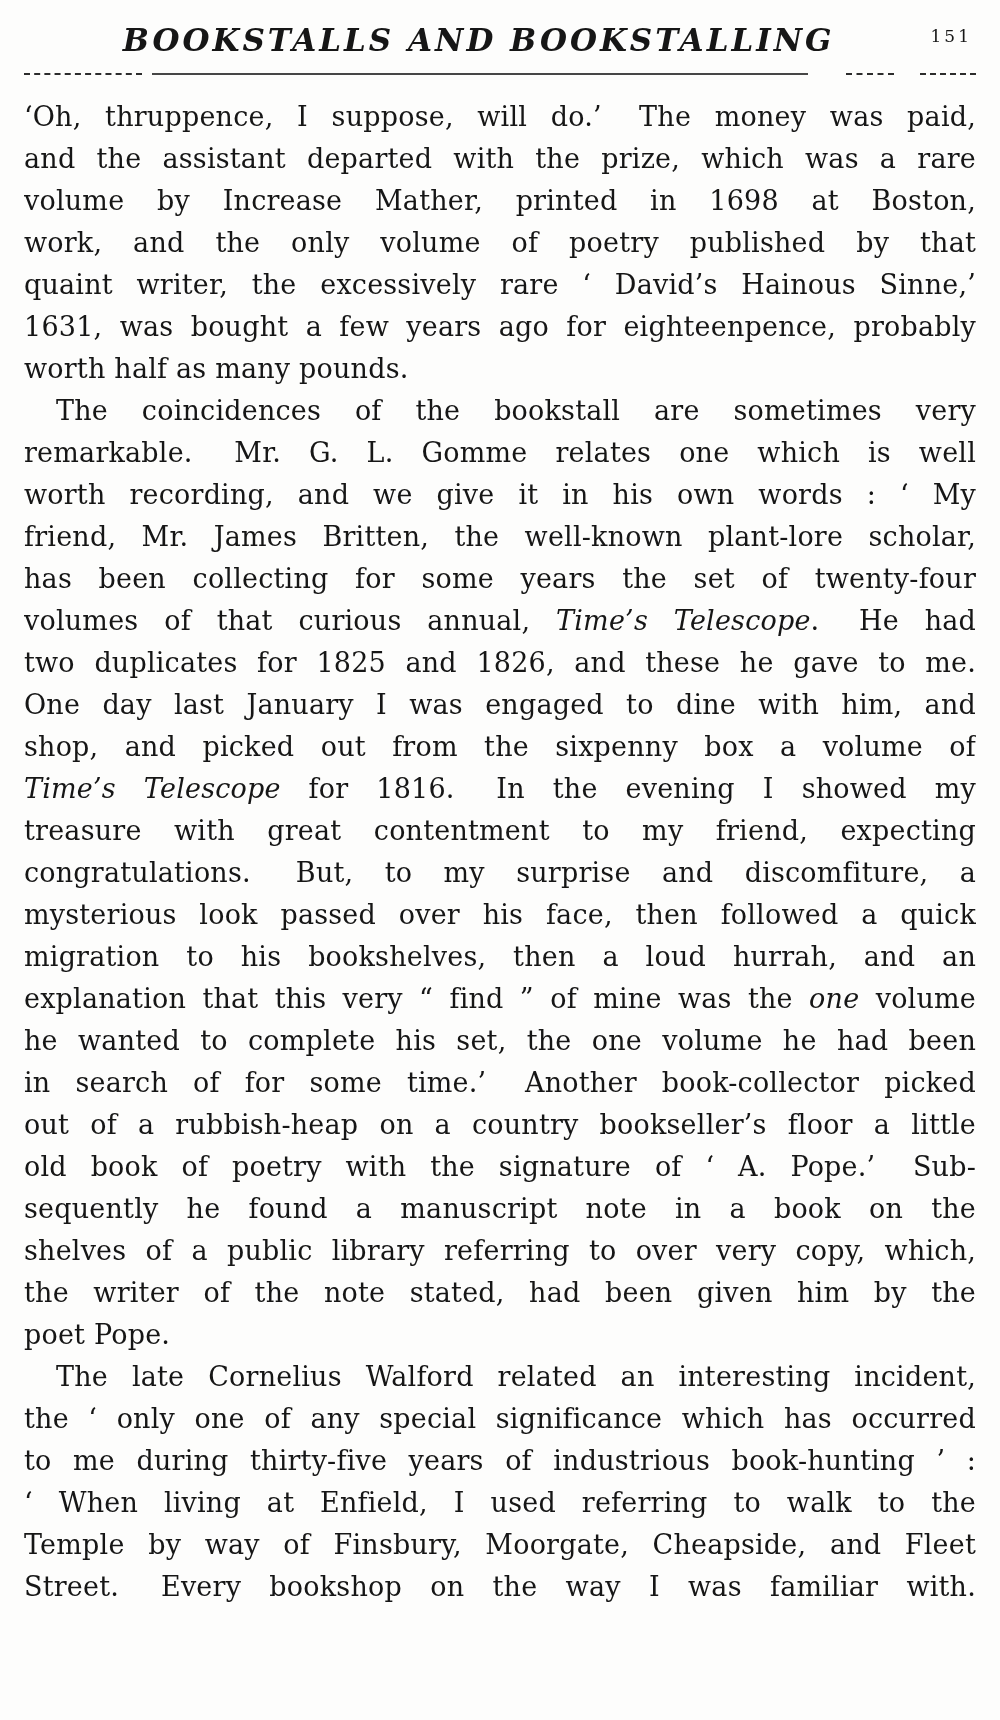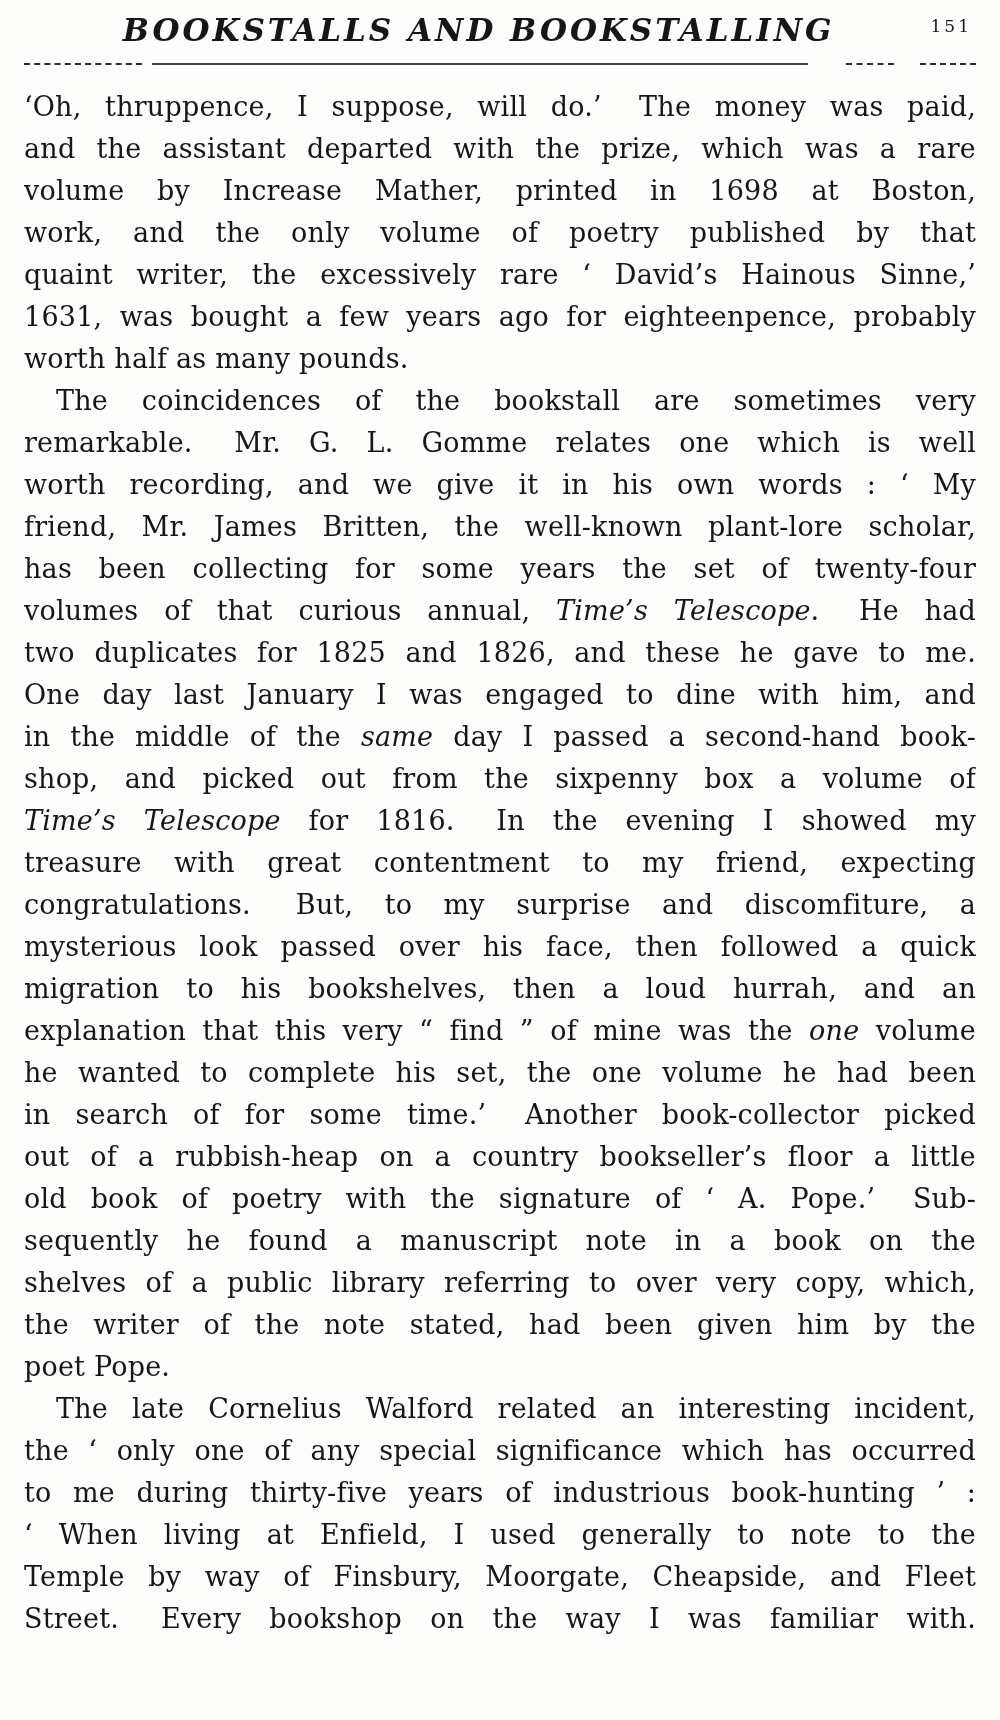--- a/index.html
+++ b/index.html
@@ -4,21 +4,21 @@
 <style>
   html,body{margin:0;padding:0;background:#e8e8e4;}
   .page{
     position:relative;
     width:1000px;height:1720px;
     box-sizing:border-box;
     margin:0 auto;
     background:#fdfdfc;
     color:#161616;
     font-family:"DejaVu Serif","Liberation Serif",serif;
-    padding:4px 24px 0 24px;
+    padding:14px 24px 0 24px;
     overflow:hidden;
   }
   .running-head{
     position:relative;
     height:50px;
   }
   .head-title{
     position:absolute;
     left:50%;top:8px;
     transform:translateX(-53%);
@@ -98,39 +98,38 @@
       </div>
       <div>
         <div class="line indent"><span>The coincidences of the bookstall are sometimes very</span></div>
         <div class="line"><span>remarkable.  Mr. G. L. Gomme relates one which is well</span></div>
         <div class="line"><span>worth recording, and we give it in his own words : ‘ My</span></div>
         <div class="line"><span>friend, Mr. James Britten, the well-known plant-lore scholar,</span></div>
         <div class="line"><span>has been collecting for some years the set of twenty-four</span></div>
         <div class="line"><span>volumes of that curious annual, </span><span class="it">Time’s Telescope</span><span>.  He had</span></div>
         <div class="line"><span>two duplicates for 1825 and 1826, and these he gave to me.</span></div>
         <div class="line"><span>One day last January I was engaged to dine with him, and</span></div>
-        <div class="line"><span>in the middle of the </span><span class="it">same</span><span> day I passed a second-hand book-</span></div>
         <div class="line"><span>shop, and picked out from the sixpenny box a volume of</span></div>
         <div class="line"><span class="it">Time’s Telescope</span><span> for 1816.  In the evening I showed my</span></div>
         <div class="line"><span>treasure with great contentment to my friend, expecting</span></div>
         <div class="line"><span>congratulations.  But, to my surprise and discomfiture, a</span></div>
         <div class="line"><span>mysterious look passed over his face, then followed a quick</span></div>
         <div class="line"><span>migration to his bookshelves, then a loud hurrah, and an</span></div>
         <div class="line"><span>explanation that this very “ find ” of mine was the </span><span class="it">one</span><span> volume</span></div>
         <div class="line"><span>he wanted to complete his set, the one volume he had been</span></div>
         <div class="line"><span>in search of for some time.’  Another book-collector picked</span></div>
         <div class="line"><span>out of a rubbish-heap on a country bookseller’s floor a little</span></div>
         <div class="line"><span>old book of poetry with the signature of ‘ A. Pope.’  Sub-</span></div>
         <div class="line"><span>sequently he found a manuscript note in a book on the</span></div>
         <div class="line"><span>shelves of a public library referring to over very copy, which,</span></div>
         <div class="line"><span>the writer of the note stated, had been given him by the</span></div>
         <div class="line nojust"><span>poet Pope.</span></div>
       </div>
       <div>
         <div class="line indent"><span>The late Cornelius Walford related an interesting incident,</span></div>
         <div class="line"><span>the ‘ only one of any special significance which has occurred</span></div>
         <div class="line"><span>to me during thirty-five years of industrious book-hunting ’ :</span></div>
-        <div class="line"><span>‘ When living at Enfield, I used generally to note to the</span></div>
+        <div class="line"><span>‘ When living at Enfield, I used referring to walk to the</span></div>
         <div class="line"><span>Temple by way of Finsbury, Moorgate, Cheapside, and Fleet</span></div>
         <div class="line"><span>Street.  Every bookshop on the way I was familiar with.</span></div>
       </div>
     </div>
 </div>
 
 </body></html>

